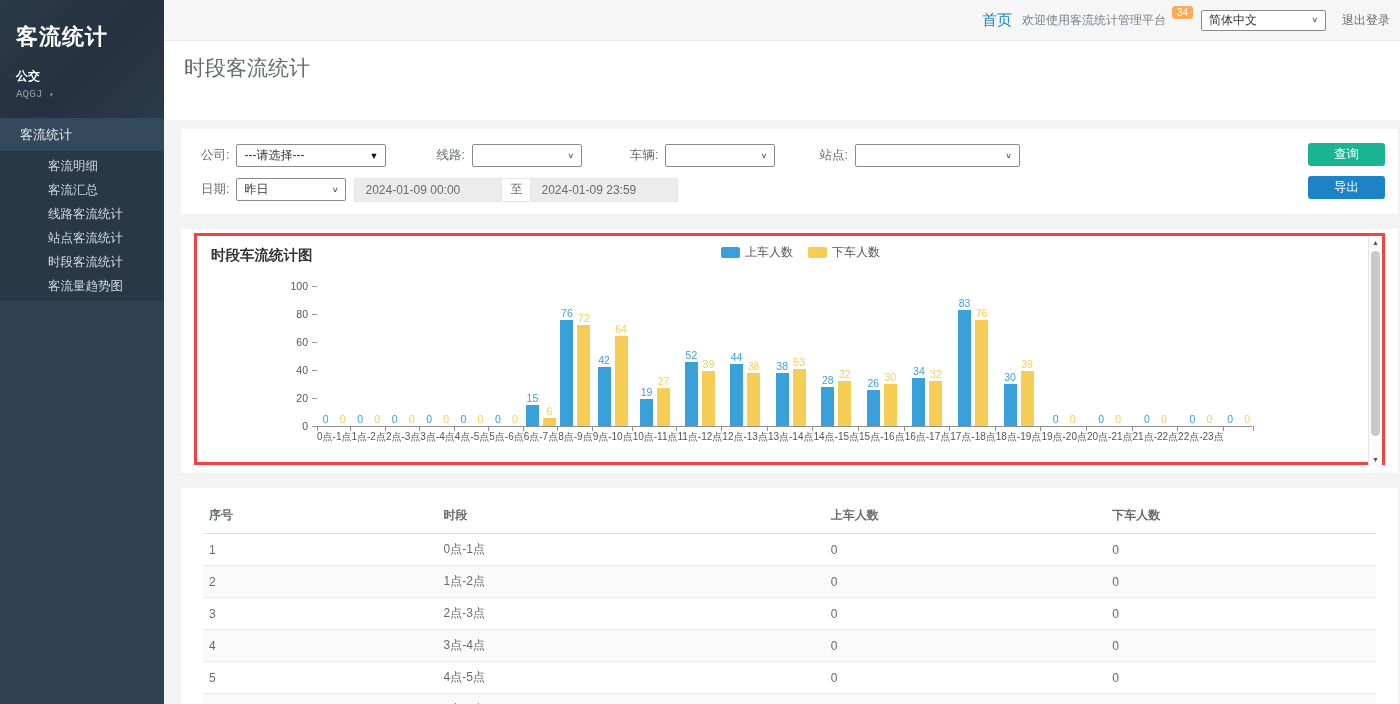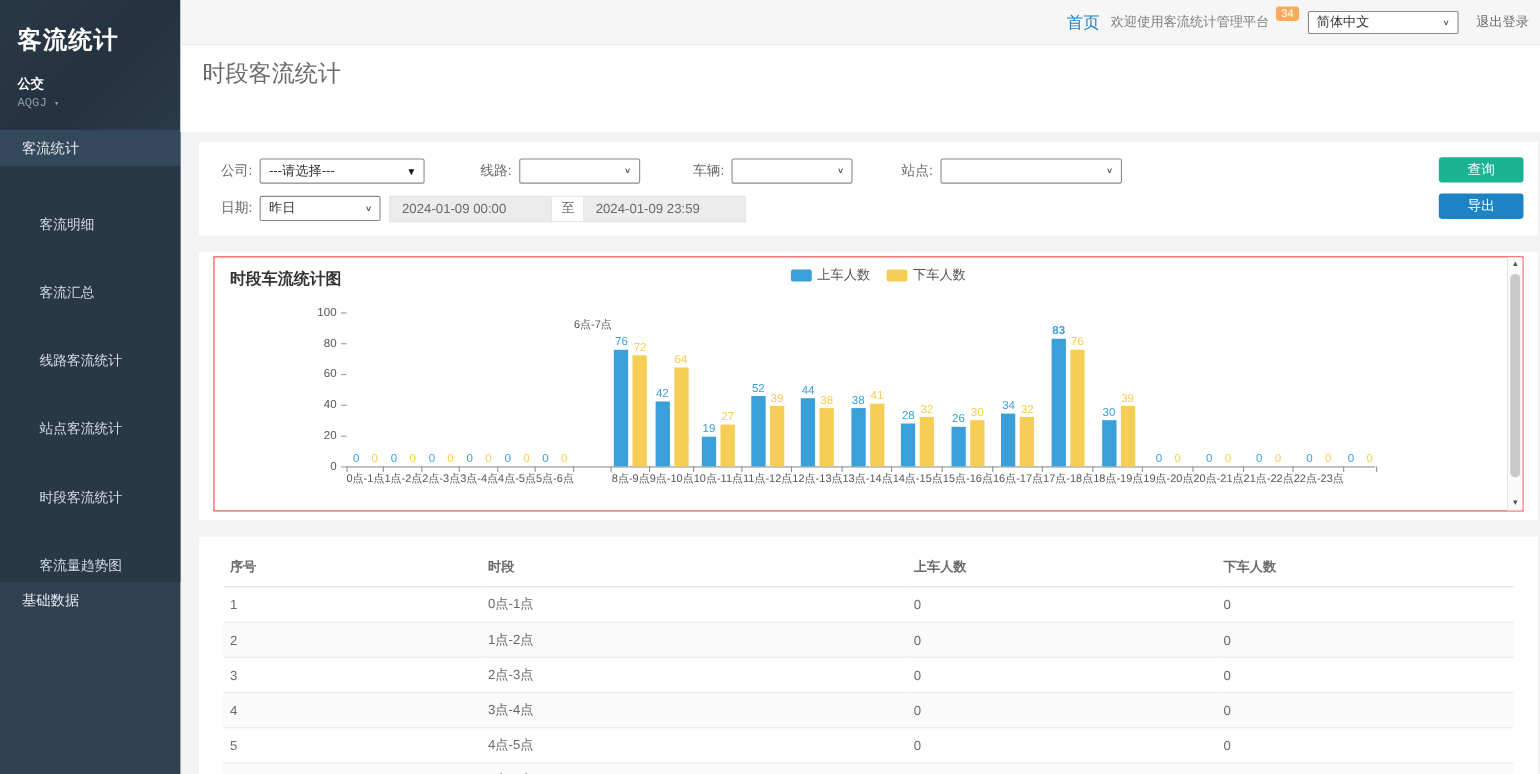--- a/index.html
+++ b/index.html
@@ -9,34 +9,34 @@
   
   .sidebar { position:absolute; left:0; top:0; width:164px; height:704px; background:#2f4050; }
   .logo-block { height:118px; padding:14px 16px 0; background:linear-gradient(135deg,#2a3947 0%,#243140 55%,#2b3a49 100%); }
   .logo-title { color:#fff; font-size:22px; font-weight:bold; letter-spacing:1px; padding-top:8px; }
   .org { color:#fff; font-size:12px; font-weight:bold; margin-top:16px; }
   .account { color:#8b9cad; font-size:11px; margin-top:3px; cursor:pointer;font-family:Liberation Mono, monospace; }
   .account .caret { font-size:8px; }
   .nav-parent { height:33px; line-height:33px; padding-left:20px; color:#e4eaf0; font-size:13px; cursor:pointer; }
   .nav-parent.active { background:#33485a; }
   .submenu { background:#293846; padding:3px 0; }
-  .subitem { height:24px; line-height:24px; padding-left:36px; color:#d3dbe3; font-size:12.5px; cursor:pointer; white-space:nowrap;margin-top:38px; }
+  .subitem { height:24px; line-height:24px; padding-left:48px; color:#d3dbe3; font-size:12.5px; cursor:pointer; white-space:nowrap; }
 
   
   .main { position:absolute; left:164px; top:0; width:1236px; height:704px; }
   .topbar { height:41px; background:#f6f6f7; border-bottom:1px solid #e7eaec;
             display:flex; align-items:center; justify-content:flex-end; padding-right:10px; }
   .home-link { color:#1c84c6; font-size:15px; margin-right:10px; cursor:pointer; }
   .welcome { color:#7d8083; font-size:12px; }
   .badge { background:#f8ac59; color:#fff; font-size:10px; padding:1px 5px; border-radius:3px;
            margin:0 8px 0 6px; transform:translateY(-8px); display:inline-block; }
   .fake-select { position:relative; background:#fff; border:1px solid #8a8a8a; border-radius:2px;
                  display:flex; align-items:center; justify-content:space-between;
                  font-size:12px; color:#333; padding:0 7px; cursor:pointer; }
-  .lang-select { width:137px; height:21px; margin-right:16px; }
+  .lang-select { width:125px; height:21px; margin-right:16px; }
   .chev { font-size:9px; color:#444; transform:scaleY(.8); }
   .logout { color:#676a6c; font-size:12px; cursor:pointer; }
 
   .page-heading { background:#fff; padding:14px 20px 14px; height:79px; }
   .page-heading h2 { font-size:21px; font-weight:400; color:#686b6e; line-height:26px; }
   .breadcrumb { margin-top:9px; font-size:12px; color:#676a6c; }
   .breadcrumb .sep { color:#bbb; margin:0 6px; }
   .breadcrumb .crumb { cursor:pointer; }
   .breadcrumb .active { font-weight:bold; }
 
@@ -58,21 +58,21 @@
   .addon { width:28px; height:24px; background:#fff; border:1px solid #e5e6e7; border-left:none; border-right:none;
            color:#676a6c; font-size:12px; display:flex; align-items:center; justify-content:center; }
   .btn { position:absolute; right:13px; width:77px; height:23px; border:none; border-radius:3px; color:#fff;
          font-size:12.5px; display:flex; align-items:center; justify-content:center; cursor:pointer;
          font-family:inherit; }
   .btn-query { top:14px; background:#1ab394; }
   .btn-export { top:47px; background:#1c84c6; }
 
   
   .chart-panel { background:#fff; margin-top:15px; padding:4px 13px 8px; }
-  .chart-box { border:1px solid #ef4444; height:232px; position:relative; background:#fff; }
+  .chart-box { border:3px solid #ef4444; height:232px; position:relative; background:#fff; }
   .chart-title { position:absolute; left:14px; top:10px; font-size:14.5px; font-weight:bold; color:#333; }
   .legend { position:absolute; left:524px; top:8px; display:flex; gap:15px; align-items:center; }
   .legend-item { display:flex; align-items:center; gap:5px; cursor:pointer; }
   .swatch { width:19px; height:11px; border-radius:2px; }
   .legend-label { font-size:12px; color:#555; }
   .chart-area { position:absolute; left:80px; top:50px; display:flex; }
   .yaxis { width:40px; height:140px; position:relative; }
   .ylab { position:absolute; right:9px; font-size:10.5px; color:#555; line-height:12px; }
   .ydash { position:absolute; right:0; width:5px; height:1px; background:#9a9a9a; }
   .plot { width:935px; height:158px; position:relative; display:flex; }
@@ -113,21 +113,20 @@
   </div>
   <div class="nav-parent active">客流统计</div>
   <div class="submenu">
       <div class="subitem">客流明细</div>
       <div class="subitem">客流汇总</div>
       <div class="subitem">线路客流统计</div>
       <div class="subitem">站点客流统计</div>
       <div class="subitem">时段客流统计</div>
       <div class="subitem">客流量趋势图</div>
     </div>
-  <div class="nav-parent">基础数据</div>
 </div>
 
 <div class="main">
 
   <div class="topbar">
     <span class="home-link">首页</span>
     <span class="welcome">欢迎使用客流统计管理平台</span>
     <span class="badge">34</span>
     <div class="fake-select lang-select">
       <span>简体中文</span>
@@ -281,20 +280,30 @@
                     <div class="bar" style="background: rgb(58, 160, 218); height: 0px;"></div>
                   </div>
                   <div class="bar-col">
                     <span class="val" style="color: rgb(247, 206, 85);">0</span>
                     <div class="bar" style="background: rgb(247, 206, 85); height: 0px;"></div>
                   </div>
                 </div>
                 <div class="xlab">5点-6点</div>
               </div>
               <div class="bar-group">
+                <div class="bars">
+                  <div class="bar-col">
+                    <span class="val" style="color: rgb(58, 160, 218);">15</span>
+                    <div class="bar" style="background: rgb(58, 160, 218); height: 21px;"></div>
+                  </div>
+                  <div class="bar-col">
+                    <span class="val" style="color: rgb(247, 206, 85);">6</span>
+                    <div class="bar" style="background: rgb(247, 206, 85); height: 8.4px;"></div>
+                  </div>
+                </div>
                 <div class="xlab">6点-7点</div>
               </div>
               <div class="bar-group">
                 <div class="bars">
                   <div class="bar-col">
                     <span class="val" style="color: rgb(58, 160, 218);">76</span>
                     <div class="bar" style="background: rgb(58, 160, 218); height: 106.4px;"></div>
                   </div>
                   <div class="bar-col">
                     <span class="val" style="color: rgb(247, 206, 85);">72</span>
@@ -355,21 +364,21 @@
                 </div>
                 <div class="xlab">12点-13点</div>
               </div>
               <div class="bar-group">
                 <div class="bars">
                   <div class="bar-col">
                     <span class="val" style="color: rgb(58, 160, 218);">38</span>
                     <div class="bar" style="background: rgb(58, 160, 218); height: 53.2px;"></div>
                   </div>
                   <div class="bar-col">
-                    <span class="val" style="color: rgb(247, 206, 85);">41</span>
+                    <span class="val" style="color: rgb(247, 206, 85);">53</span>
                     <div class="bar" style="background: rgb(247, 206, 85); height: 57.4px;"></div>
                   </div>
                 </div>
                 <div class="xlab">13点-14点</div>
               </div>
               <div class="bar-group">
                 <div class="bars">
                   <div class="bar-col">
                     <span class="val" style="color: rgb(58, 160, 218);">28</span>
                     <div class="bar" style="background: rgb(58, 160, 218); height: 39.2px;"></div>
@@ -403,21 +412,21 @@
                   <div class="bar-col">
                     <span class="val" style="color: rgb(247, 206, 85);">32</span>
                     <div class="bar" style="background: rgb(247, 206, 85); height: 44.8px;"></div>
                   </div>
                 </div>
                 <div class="xlab">16点-17点</div>
               </div>
               <div class="bar-group">
                 <div class="bars">
                   <div class="bar-col">
-                    <span class="val" style="color: rgb(58, 160, 218); font-weight: bold;">83</span>
+                    <span class="val" style="color: rgb(58, 160, 218);">83</span>
                     <div class="bar" style="background: rgb(58, 160, 218); height: 116.2px;"></div>
                   </div>
                   <div class="bar-col">
                     <span class="val" style="color: rgb(247, 206, 85);">76</span>
                     <div class="bar" style="background: rgb(247, 206, 85); height: 106.4px;"></div>
                   </div>
                 </div>
                 <div class="xlab">17点-18点</div>
               </div>
               <div class="bar-group">

